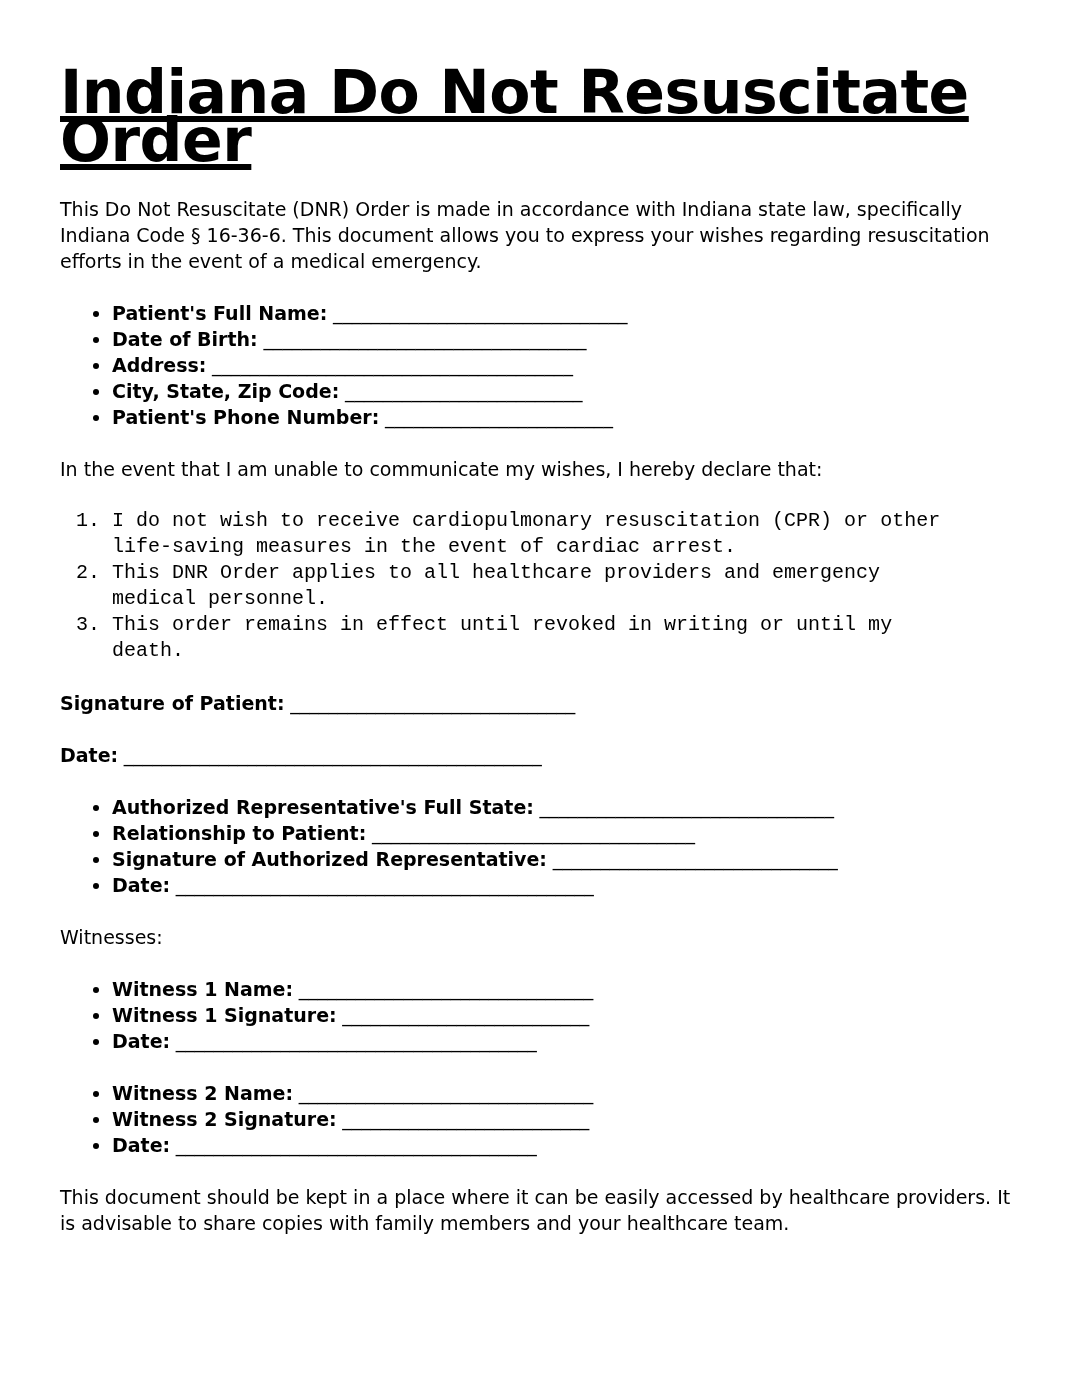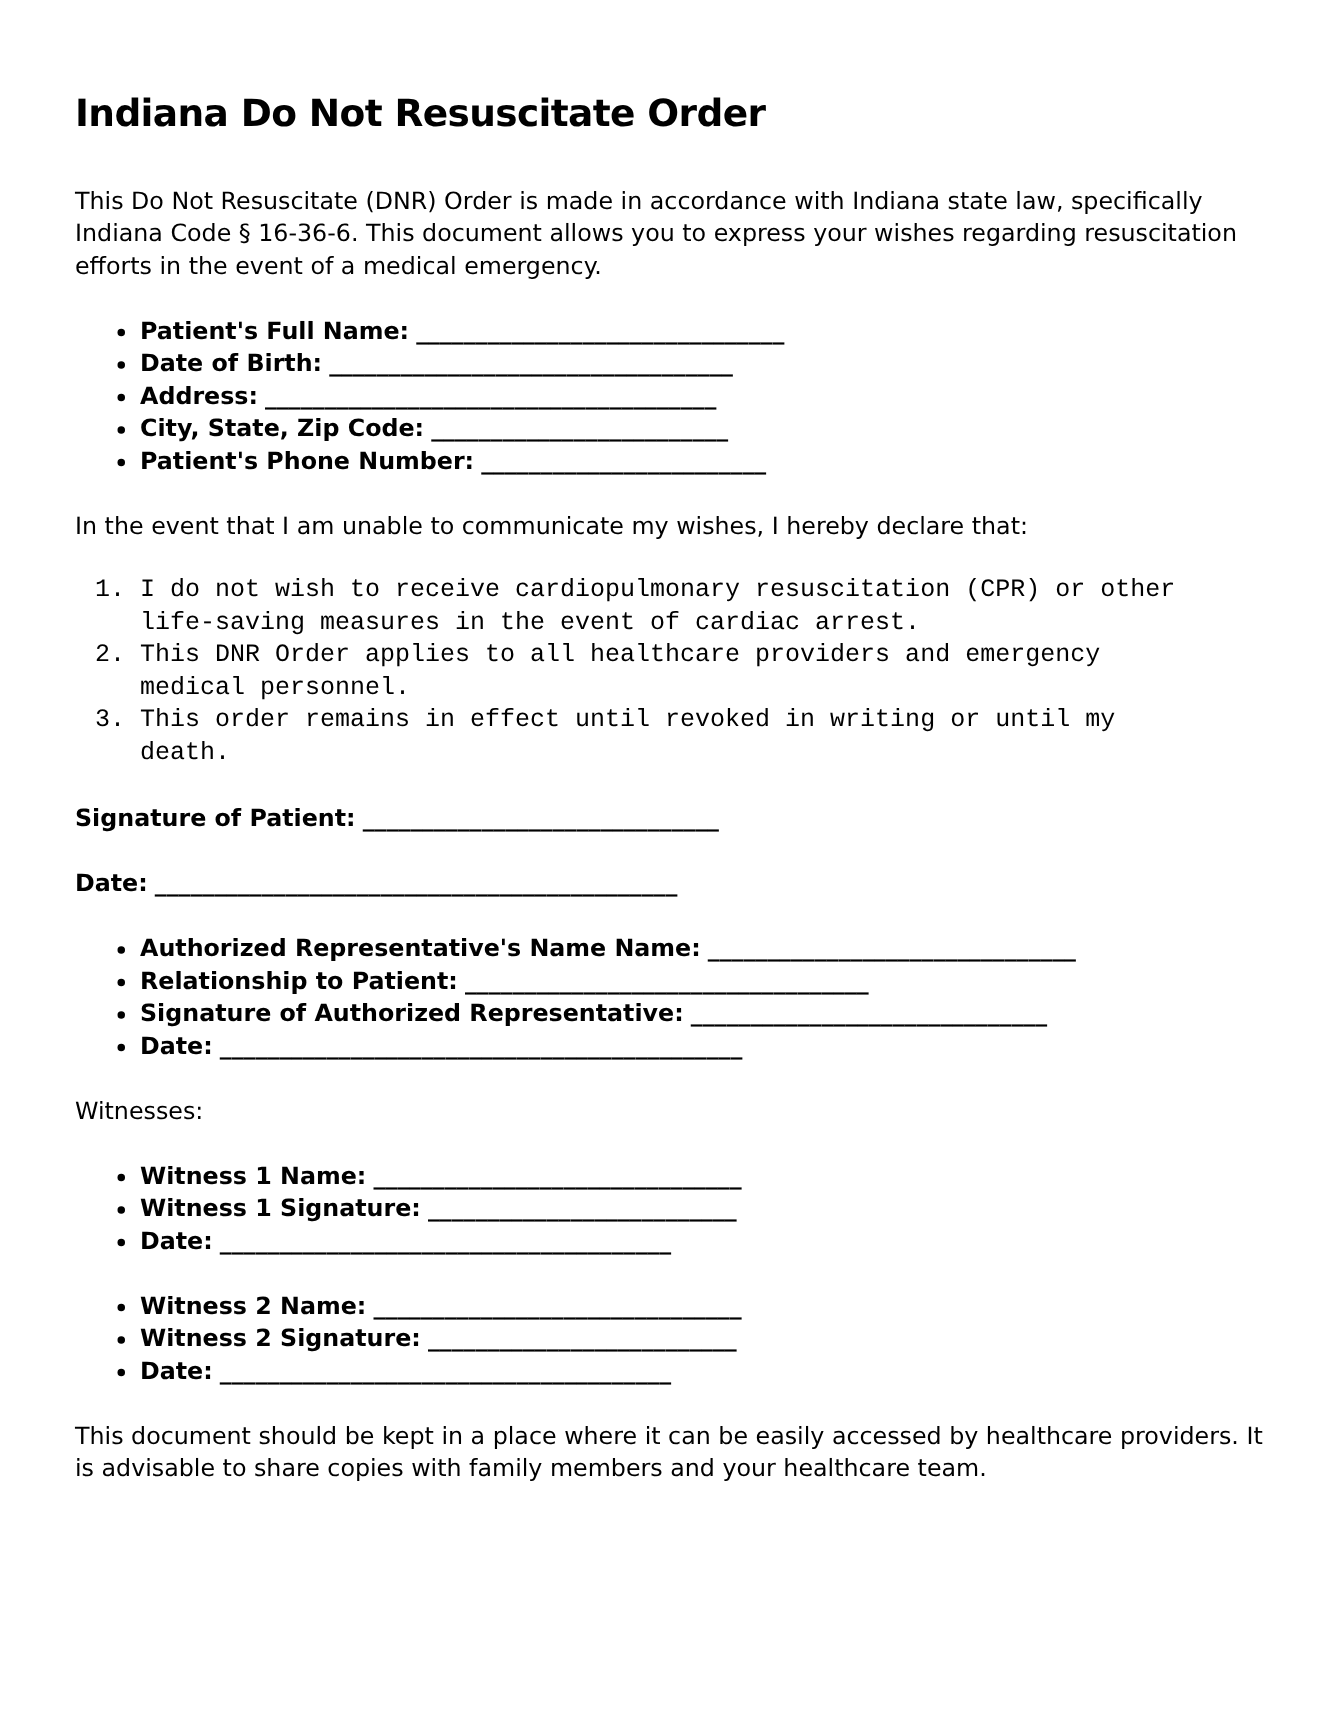--- a/index.html
+++ b/index.html
@@ -11,25 +11,26 @@
     color: #000000;
     font-family: "DejaVu Sans", sans-serif;
     overflow: hidden;
     box-sizing: border-box;
   }
   .content {
     padding: 68px 60px 0 60px;
     box-sizing: border-box;
   }
   h1.doc-title {
-    font-size: 30px;
+    font-size: 60px;
     line-height: 48px;
     font-weight: bold;
     margin: 0 0 32px 0;
     letter-spacing: -0.5px;
+    text-decoration: underline;
   }
   p.body-text {
     font-size: 19px;
     line-height: 26px;
     margin: 0 0 26px 0;
   }
   ul.field-list {
     list-style: disc;
     margin: 0 0 26px 0;
     padding-left: 52px;
@@ -44,21 +45,21 @@
     max-width: 850px;
   }
   ol.decl-list li {
     font-size: 20px;
     line-height: 26px;
     font-family: Liberation Mono, monospace;
   }
   .field-label { font-weight: bold; text-align: right; }
   .blank {
     white-space: pre;
-    font-weight: bold;
+    font-weight: normal;
     margin-left: 0.3em;
     letter-spacing: 0;
   }
   .sig-line {
     font-size: 19px;
     line-height: 26px;
     margin: 0 0 26px 0;
   }
   .watermark {
     position: absolute;
@@ -111,21 +112,21 @@
       <span class="field-label">Signature of Patient:</span><span class="blank">______________________________</span>
     </p>
 
     <p class="sig-line">
       <span class="field-label">Date:</span><span class="blank">____________________________________________</span>
     </p>
 
 
     <ul class="field-list">
       <li>
-        <span class="field-label">Authorized Representative's Name Name:</span><span class="blank">_______________________________</span>
+        <span class="field-label">Authorized Representative's Full State:</span><span class="blank">_______________________________</span>
       </li>
       <li>
         <span class="field-label">Relationship to Patient:</span><span class="blank">__________________________________</span>
       </li>
       <li>
         <span class="field-label">Signature of Authorized Representative:</span><span class="blank">______________________________</span>
       </li>
       <li>
         <span class="field-label">Date:</span><span class="blank">____________________________________________</span>
       </li>

